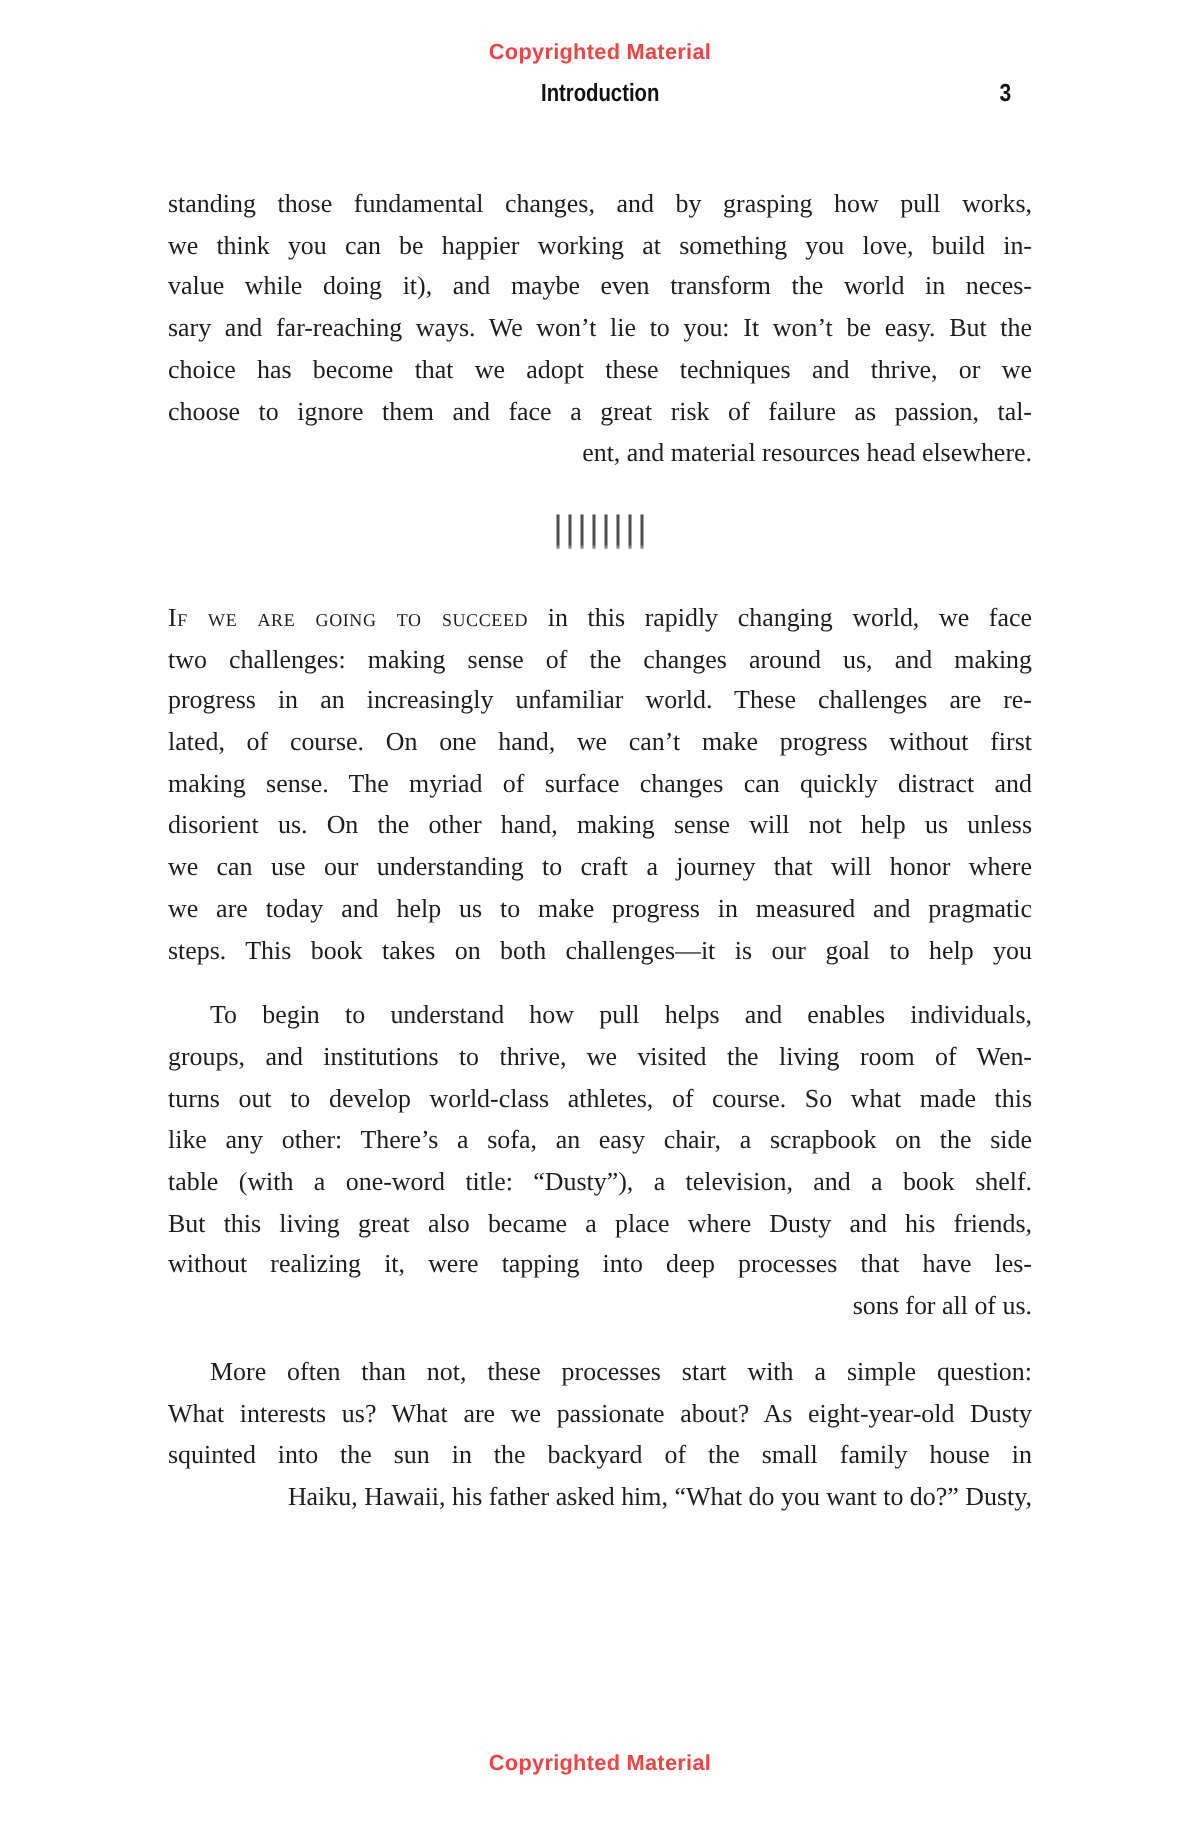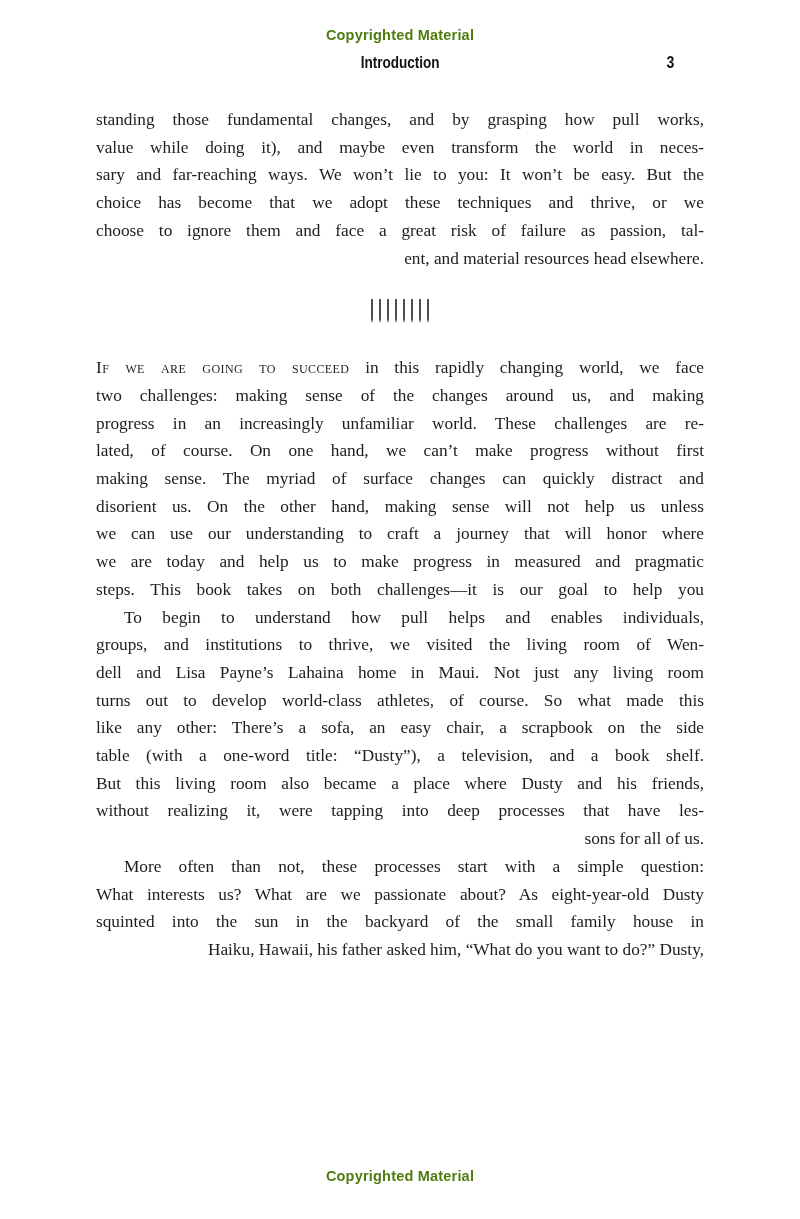--- a/index.html
+++ b/index.html
@@ -17,21 +17,21 @@
   }
   .top-copyright, .bottom-copyright {
     position: absolute;
     left: 0;
     width: 100%;
     text-align: center;
     font-family: "Liberation Sans", sans-serif;
     font-weight: bold;
     font-size: 14.5px;
     line-height: 17px;
-    color: #4d7c0f;
+    color: #ef4444;
     letter-spacing: 0.2px;
   }
   .top-copyright { top: 27px; }
   .bottom-copyright { top: 1168px; }
   .running-head {
     position: absolute;
     top: 51px;
     left: 96px;
     width: 608px;
     height: 22px;
@@ -61,21 +61,21 @@
   }
   .body-text {
     position: absolute;
     top: 106px;
     left: 96px;
     width: 608px;
     font-size: 17.3px;
     line-height: 27.7px;
     color: #1d1d1d;
   }
-  .paragraph { margin: 0; }
+  .paragraph { margin: 16px; }
   .line {
     text-align: justify;
     text-align-last: justify;
     overflow: hidden;
   }
   .line.last {
     text-align: right;
     text-align-last: auto;
   }
   .line.indent { text-indent: 28px; }
@@ -107,20 +107,21 @@
   <div class="top-copyright">Copyrighted Material</div>
 
   <div class="running-head">
     <span class="head-title"><span class="condensed">Introduction</span></span>
     <span class="page-number">3</span>
   </div>
 
   <div class="body-text" id="body-text">
       <div class="paragraph">
         <div class="line">standing those fundamental changes, and by grasping how pull works,</div>
+        <div class="line">we think you can be happier working at something you love, build in-</div>
         <div class="line">value while doing it), and maybe even transform the world in neces-</div>
         <div class="line">sary and far-reaching ways. We won’t lie to you: It won’t be easy. But the</div>
         <div class="line">choice has become that we adopt these techniques and thrive, or we</div>
         <div class="line">choose to ignore them and face a great risk of failure as passion, tal-</div>
         <div class="line last">ent, and material resources head elsewhere.</div>
       </div>
       <div class="section-break">
         <span class="bar"></span>
         <span class="bar"></span>
         <span class="bar"></span>
@@ -137,25 +138,24 @@
         <div class="line">lated, of course. On one hand, we can’t make progress without first</div>
         <div class="line">making sense. The myriad of surface changes can quickly distract and</div>
         <div class="line">disorient us. On the other hand, making sense will not help us unless</div>
         <div class="line">we can use our understanding to craft a journey that will honor where</div>
         <div class="line">we are today and help us to make progress in measured and pragmatic</div>
         <div class="line">steps. This book takes on both challenges—it is our goal to help you</div>
       </div>
       <div class="paragraph">
         <div class="line indent">To begin to understand how pull helps and enables individuals,</div>
         <div class="line">groups, and institutions to thrive, we visited the living room of Wen-</div>
-        <div class="line">dell and Lisa Payne’s Lahaina home in Maui. Not just any living room</div>
         <div class="line">turns out to develop world-class athletes, of course. So what made this</div>
         <div class="line">like any other: There’s a sofa, an easy chair, a scrapbook on the side</div>
         <div class="line">table (with a one-word title: “Dusty”), a television, and a book shelf.</div>
-        <div class="line">But this living room also became a place where Dusty and his friends,</div>
+        <div class="line">But this living great also became a place where Dusty and his friends,</div>
         <div class="line">without realizing it, were tapping into deep processes that have les-</div>
         <div class="line last">sons for all of us.</div>
       </div>
       <div class="paragraph">
         <div class="line indent">More often than not, these processes start with a simple question:</div>
         <div class="line">What interests us? What are we passionate about? As eight-year-old Dusty</div>
         <div class="line">squinted into the sun in the backyard of the small family house in</div>
         <div class="line last">Haiku, Hawaii, his father asked him, “What do you want to do?” Dusty,</div>
       </div>
     </div>

